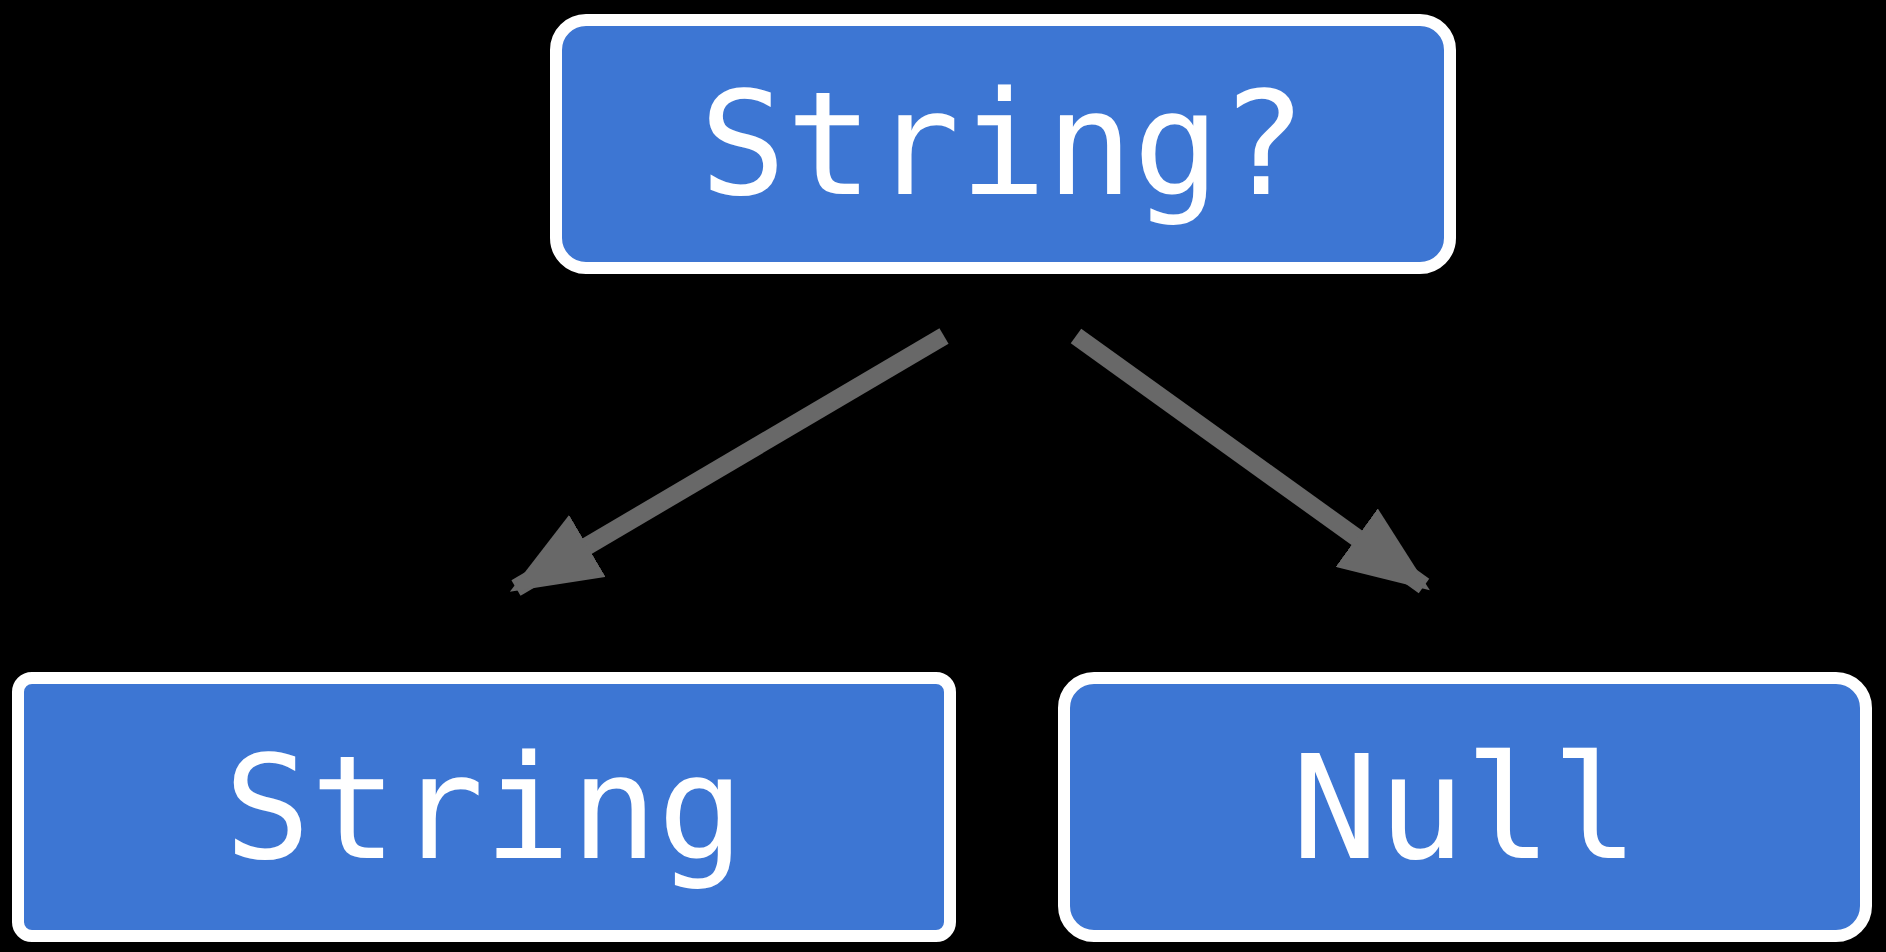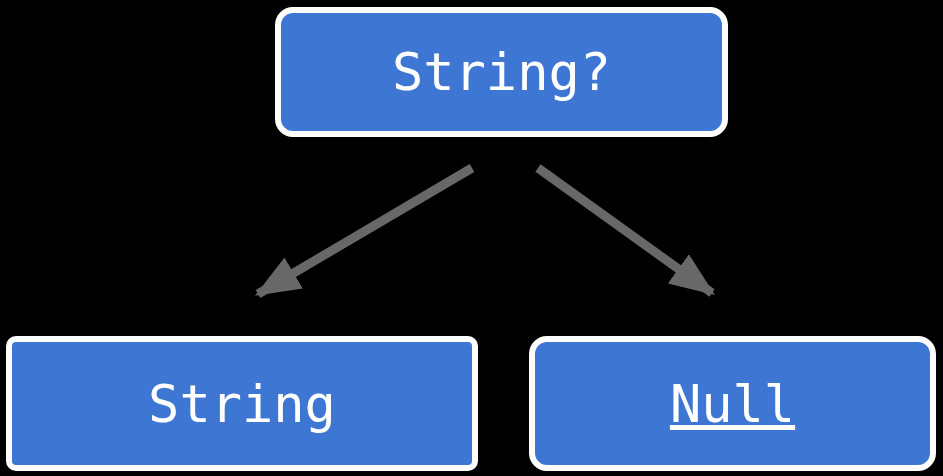--- a/index.html
+++ b/index.html
@@ -24,27 +24,27 @@
   .node {
     position: absolute;
     display: flex;
     align-items: center;
     justify-content: center;
     box-sizing: border-box;
     background: var(--node-fill, #3d76d3);
     border: 6px solid var(--node-border, #ffffff);
     border-radius: 18px;
     color: var(--text, #ffffff);
-    font-size: 52px;
+    font-size: 72px;
     line-height: 1;
     white-space: nowrap;
   }
   .node-root  { left: 275px; top: 7px;   width: 453px; height: 130px; }
   .node-left  { left: 6px;   top: 336px; width: 472px; height: 135px; border-radius: 10px; }
-  .node-right { left: 529px; top: 336px; width: 407px; height: 135px; text-decoration: underline; }
+  .node-right { left: 529px; top: 336px; width: 407px; height: 135px; }
 
   svg.arrows {
     position: absolute;
     inset: 0;
     pointer-events: none;
   }
   .arrow {
     stroke: var(--arrow, #686868);
     stroke-width: 9;
     fill: none;

